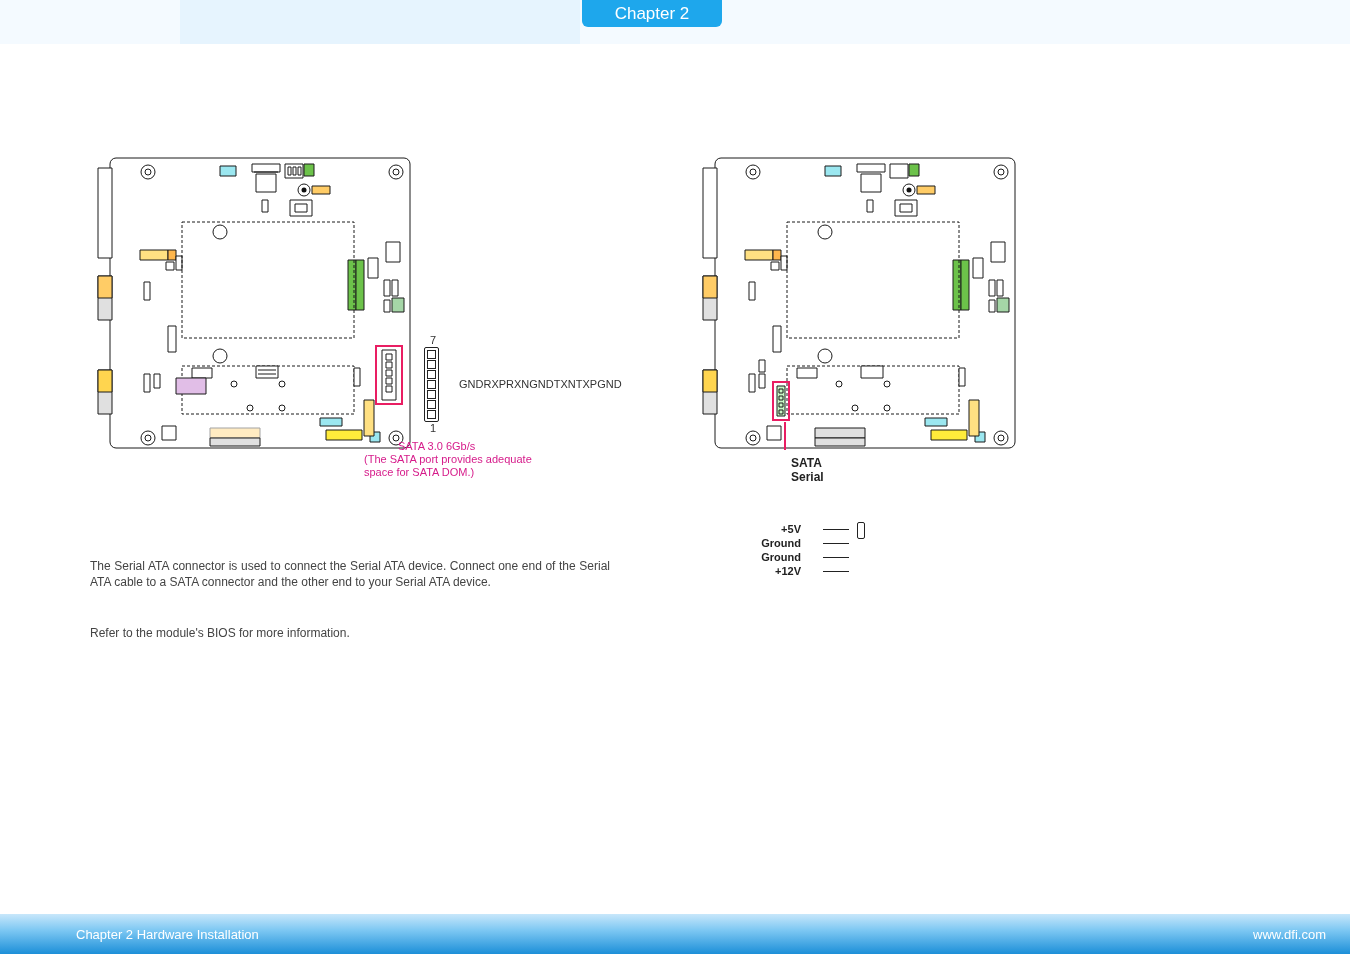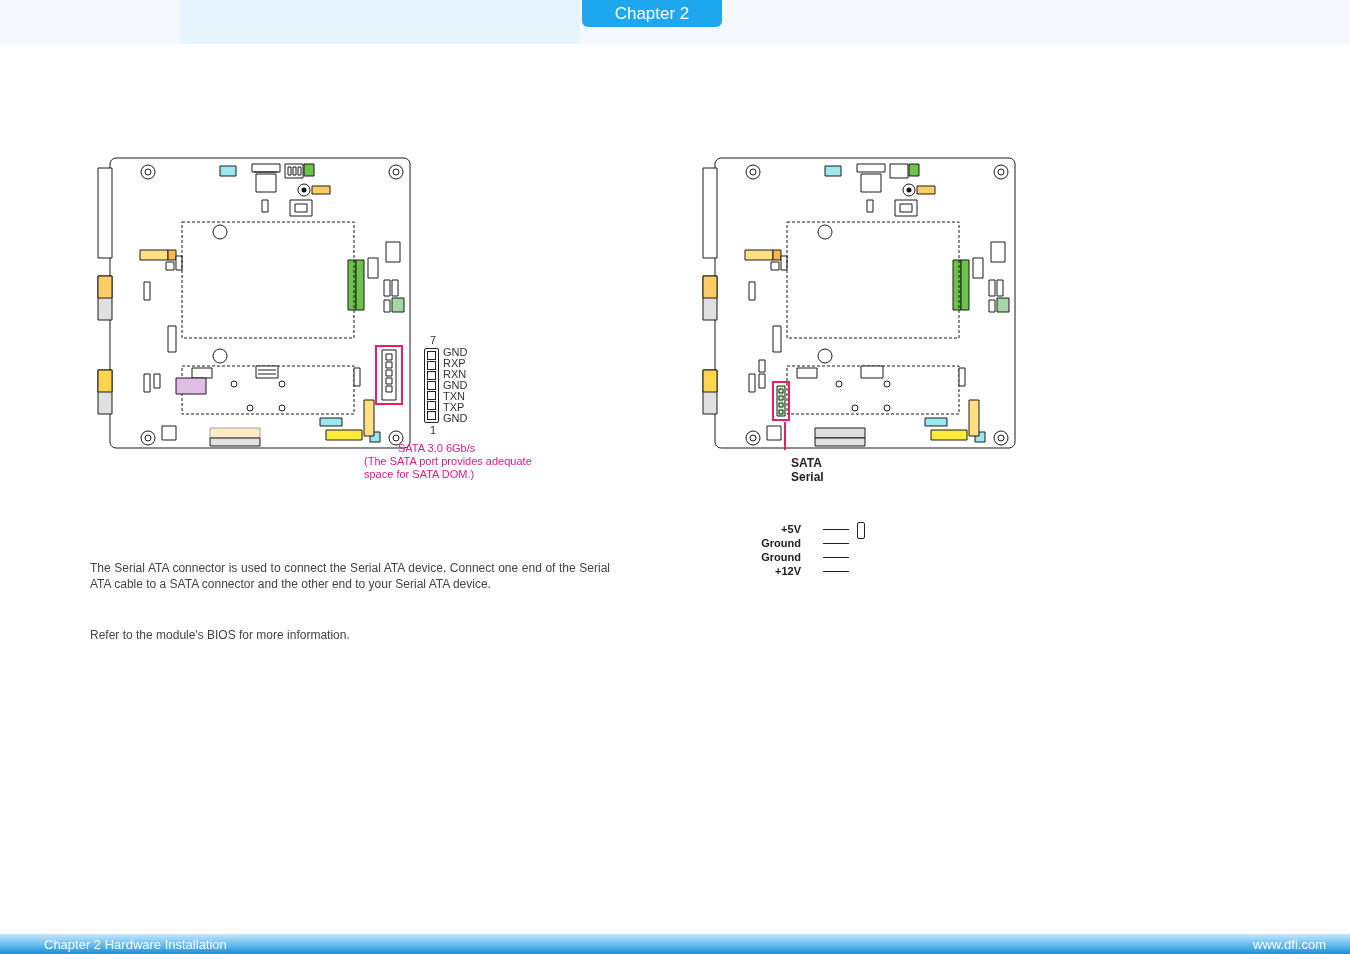--- a/index.html
+++ b/index.html
@@ -16,21 +16,21 @@
   .callout .magenta { color:#d61b8a; }
   .callout .pinlab { color:#333; }
   .pin-num { font-size:11px; color:#333; }
   .paragraph { font-size:12px; color:#444; line-height:1.35; margin-top:30px; text-align:justify; max-width:520px; }
   .sata-pwr-label { font-size:12px; color:#222; line-height:1.2; margin-top:4px; }
   .power-pins { font-size:11px; color:#222; margin-top:22px; }
   .power-row { display:flex; align-items:center; justify-content:flex-end; gap:22px; height:14px; }
   .power-row .line { width:26px; height:0; border-top:1px solid #222; }
   .pin-header { display:flex; flex-direction:column; gap:1px; border:1.2px solid #222; border-radius:2px; padding:2px; background:#fff; }
   .pin-header .p { width:9px; height:9px; border:1px solid #222; }
-  .footer { position:absolute; left:0; right:0; bottom:0; height:20px; background:linear-gradient(#c8e7fb,#7ec8f3 40%,#1c8fd8); display:flex; align-items:center; justify-content:space-between; padding:0 24px 0 44px; color:#fff; font-size:13px; }
+  .footer { position:absolute; left:0; right:0; bottom:0; height:40px; background:linear-gradient(#c8e7fb,#7ec8f3 40%,#1c8fd8); display:flex; align-items:center; justify-content:space-between; padding:0 24px 0 76px; color:#fff; font-size:13px; }
 
   
   .board-svg { width:330px; height:310px; }
   .board-svg * { vector-effect:non-scaling-stroke; }
   .stroke { stroke:#1a1a1a; stroke-width:1; fill:none; }
   .fill-w { fill:#fff; }
   .grey { fill:#e0e0e0; }
   .magenta-hl { stroke:#e91e63; stroke-width:2; fill:none; }
   .dash { stroke-dasharray:3 2; }
 </style>
@@ -161,21 +161,21 @@
           <div style="display:flex;align-items:center;gap:4px;">
             <div class="pin-header">
               <div class="p"></div>
                 <div class="p"></div>
                 <div class="p"></div>
                 <div class="p"></div>
                 <div class="p"></div>
                 <div class="p"></div>
                 <div class="p"></div>
             </div>
-            <div style="display:flex;flex-direction:column;line-height:1.0;">
+            <div style="display:flex;flex-direction:row;line-height:1.0;margin-left:16px;">
               <span class="pinlab">GND</span>
               <span class="pinlab">RXP</span>
               <span class="pinlab">RXN</span>
               <span class="pinlab">GND</span>
               <span class="pinlab">TXN</span>
               <span class="pinlab">TXP</span>
               <span class="pinlab">GND</span>
             </div>
           </div>
           <div class="pin-num" style="margin-left:6px;">1</div>

